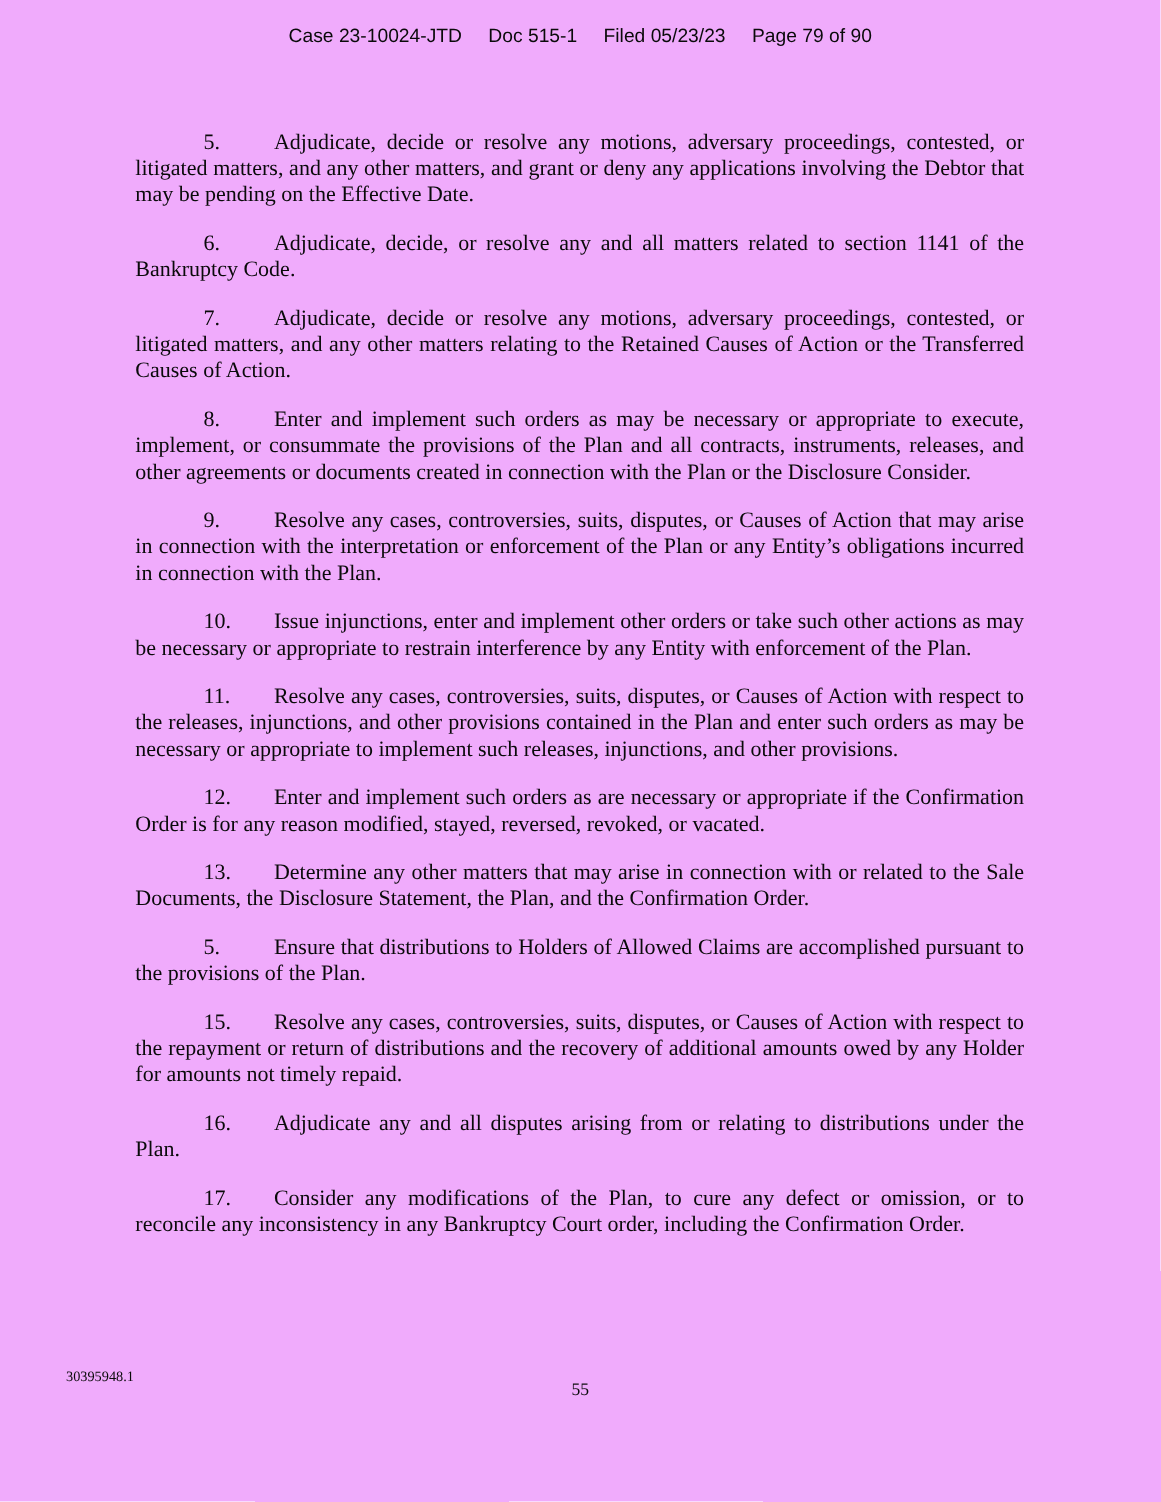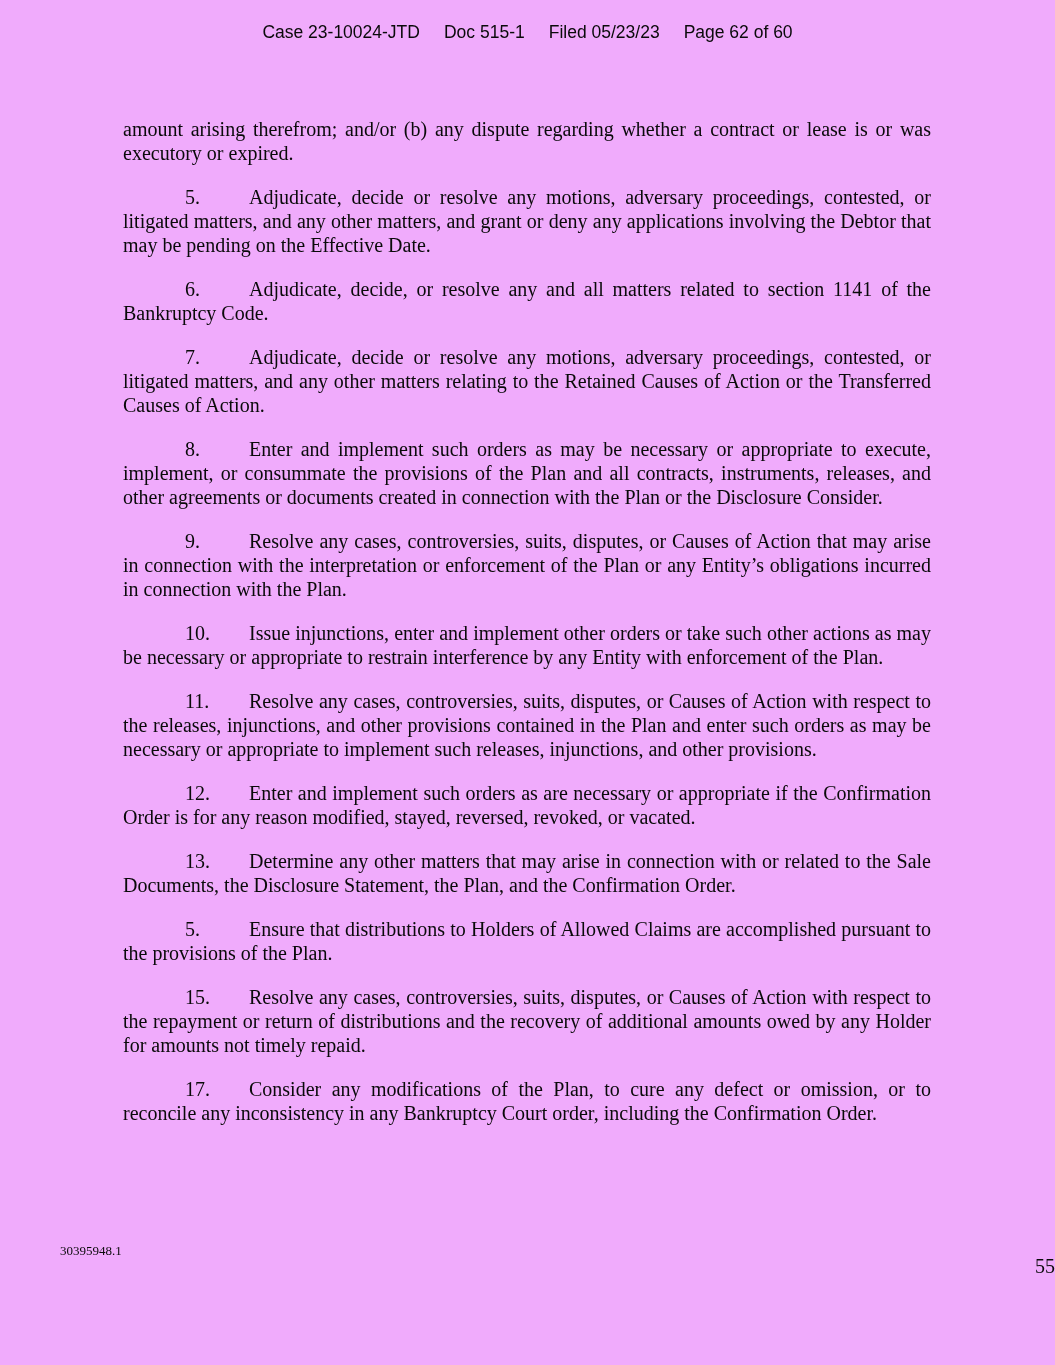--- a/index.html
+++ b/index.html
@@ -56,40 +56,39 @@
     top: 1243px;
     font-family: "Liberation Serif", serif;
     font-size: 13px;
     color: #0a0a0a;
   }
   .footer-pagenum {
     position: absolute;
     left: 0;
     right: 0;
     top: 1255px;
-    text-align: right;
+    text-align: center;
     font-family: "Liberation Serif", serif;
-    font-size: 20px;
+    font-size: 16px;
     color: #0a0a0a;
   }
 </style>
 </head>
 <body>
 
 <div class="page">
 
   <div class="stamp">
     <span>Case 23-10024-JTD</span>
     <span>Doc 515-1</span>
     <span>Filed 05/23/23</span>
-    <span>Page 62 of 60</span>
+    <span>Page 79 of 90</span>
   </div>
 
   <div class="content">
-    <p>amount arising therefrom; and/or (b) any dispute regarding whether a contract or lease is or was executory or expired.</p>
     <div>
 
         <p class="numbered"><span class="num">5.</span><span>Adjudicate, decide or resolve any motions, adversary proceedings, contested, or litigated matters, and any other matters, and grant or deny any applications involving the Debtor that may be pending on the Effective Date.</span></p>
 
         <p class="numbered"><span class="num">6.</span><span>Adjudicate, decide, or resolve any and all matters related to section 1141 of the Bankruptcy Code.</span></p>
 
         <p class="numbered"><span class="num">7.</span><span>Adjudicate, decide or resolve any motions, adversary proceedings, contested, or litigated matters, and any other matters relating to the Retained Causes of Action or the Transferred Causes of Action.</span></p>
 
         <p class="numbered"><span class="num">8.</span><span>Enter and implement such orders as may be necessary or appropriate to execute, implement, or consummate the provisions of the Plan and all contracts, instruments, releases, and other agreements or documents created in connection with the Plan or the Disclosure Consider.</span></p>
 
@@ -100,20 +99,21 @@
         <p class="numbered"><span class="num">11.</span><span>Resolve any cases, controversies, suits, disputes, or Causes of Action with respect to the releases, injunctions, and other provisions contained in the Plan and enter such orders as may be necessary or appropriate to implement such releases, injunctions, and other provisions.</span></p>
 
         <p class="numbered"><span class="num">12.</span><span>Enter and implement such orders as are necessary or appropriate if the Confirmation Order is for any reason modified, stayed, reversed, revoked, or vacated.</span></p>
 
         <p class="numbered"><span class="num">13.</span><span>Determine any other matters that may arise in connection with or related to the Sale Documents, the Disclosure Statement, the Plan, and the Confirmation Order.</span></p>
 
         <p class="numbered"><span class="num">5.</span><span>Ensure that distributions to Holders of Allowed Claims are accomplished pursuant to the provisions of the Plan.</span></p>
 
         <p class="numbered"><span class="num">15.</span><span>Resolve any cases, controversies, suits, disputes, or Causes of Action with respect to the repayment or return of distributions and the recovery of additional amounts owed by any Holder for amounts not timely repaid.</span></p>
 
+        <p class="numbered"><span class="num">16.</span><span>Adjudicate any and all disputes arising from or relating to distributions under the Plan.</span></p>
 
         <p class="numbered"><span class="num">17.</span><span>Consider any modifications of the Plan, to cure any defect or omission, or to reconcile any inconsistency in any Bankruptcy Court order, including the Confirmation Order.</span></p>
       </div>
   </div>
 
   <div class="footer-docid">30395948.1</div>
   <div class="footer-pagenum">55</div>
 
 </div>
 

